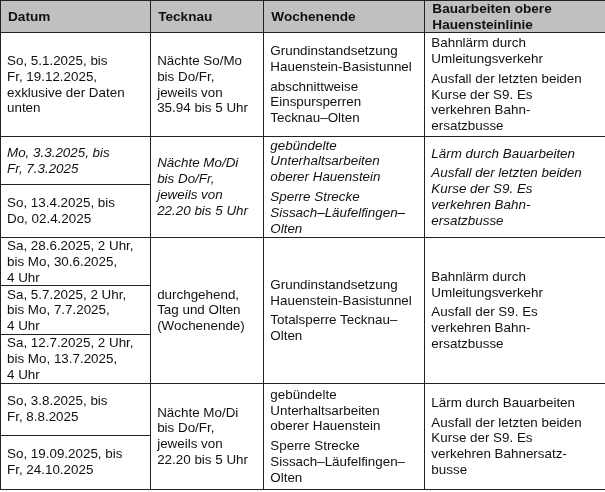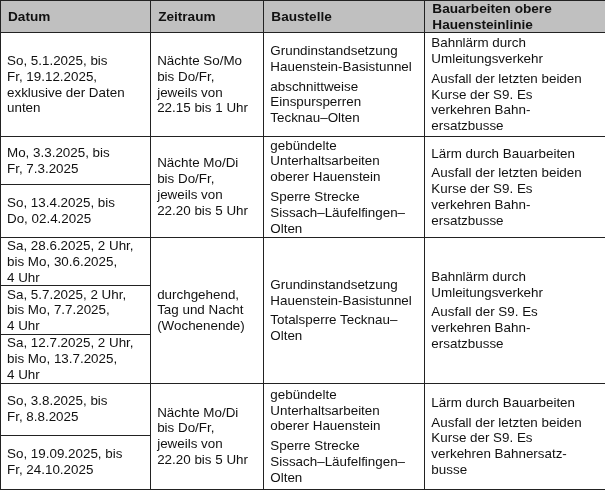--- a/index.html
+++ b/index.html
@@ -55,55 +55,55 @@
 <table class="schedule">
   <colgroup>
     <col class="col1">
       <col class="col2">
       <col class="col3">
       <col class="col4">
   </colgroup>
   <thead>
     <tr>
       <th class="pre">Datum</th>
-      <th class="pre">Zeitraum</th>
-      <th class="pre">Baustelle</th>
+      <th class="pre">Tecknau</th>
+      <th class="pre">Wochenende</th>
       <th class="pre">Bauarbeiten obere
 Hauensteinlinie</th>
     </tr>
   </thead>
   <tbody>
 
     <tr style="height:104px;">
       <td class="date-cell pre">So, 5.1.2025, bis
 Fr, 19.12.2025,
 exklusive der Daten
 unten</td>
       <td class="pre">Nächte So/Mo
 bis Do/Fr,
 jeweils von
-22.15 bis 1 Uhr</td>
+35.94 bis 5 Uhr</td>
       <td>
         <span class="p pre">Grundinstandsetzung
 Hauenstein-Basistunnel</span>
         <span class="p pre gap">abschnittweise
 Einspursperren
 Tecknau–Olten</span>
       </td>
       <td>
         <span class="p pre">Bahnlärm durch
 Umleitungsverkehr</span>
         <span class="p pre gap">Ausfall der letzten beiden
 Kurse der S9. Es
 verkehren Bahn-
 ersatzbusse</span>
       </td>
     </tr>
 
-    <tr style="height:48px;">
+    <tr style="height:48px;font-style:italic;">
       <td class="date-cell pre">Mo, 3.3.2025, bis
 Fr, 7.3.2025</td>
       <td rowspan="2" class="pre">Nächte Mo/Di
 bis Do/Fr,
 jeweils von
 22.20 bis 5 Uhr</td>
       <td rowspan="2">
         <span class="p pre">gebündelte
 Unterhaltsarbeiten
 oberer Hauenstein</span>
@@ -122,21 +122,21 @@
     <tr style="height:53px;">
       <td class="date-cell pre">So, 13.4.2025, bis
 Do, 02.4.2025</td>
     </tr>
 
     <tr style="height:48px;margin-left:28px;">
       <td class="date-cell pre">Sa, 28.6.2025, 2 Uhr,
 bis Mo, 30.6.2025,
 4 Uhr</td>
       <td rowspan="3" class="pre">durchgehend,
-Tag und Nacht
+Tag und Olten
 (Wochenende)</td>
       <td rowspan="3">
         <span class="p pre">Grundinstandsetzung
 Hauenstein-Basistunnel</span>
         <span class="p pre gap">Totalsperre Tecknau–
 Olten</span>
       </td>
       <td rowspan="3">
         <span class="p pre">Bahnlärm durch
 Umleitungsverkehr</span>

